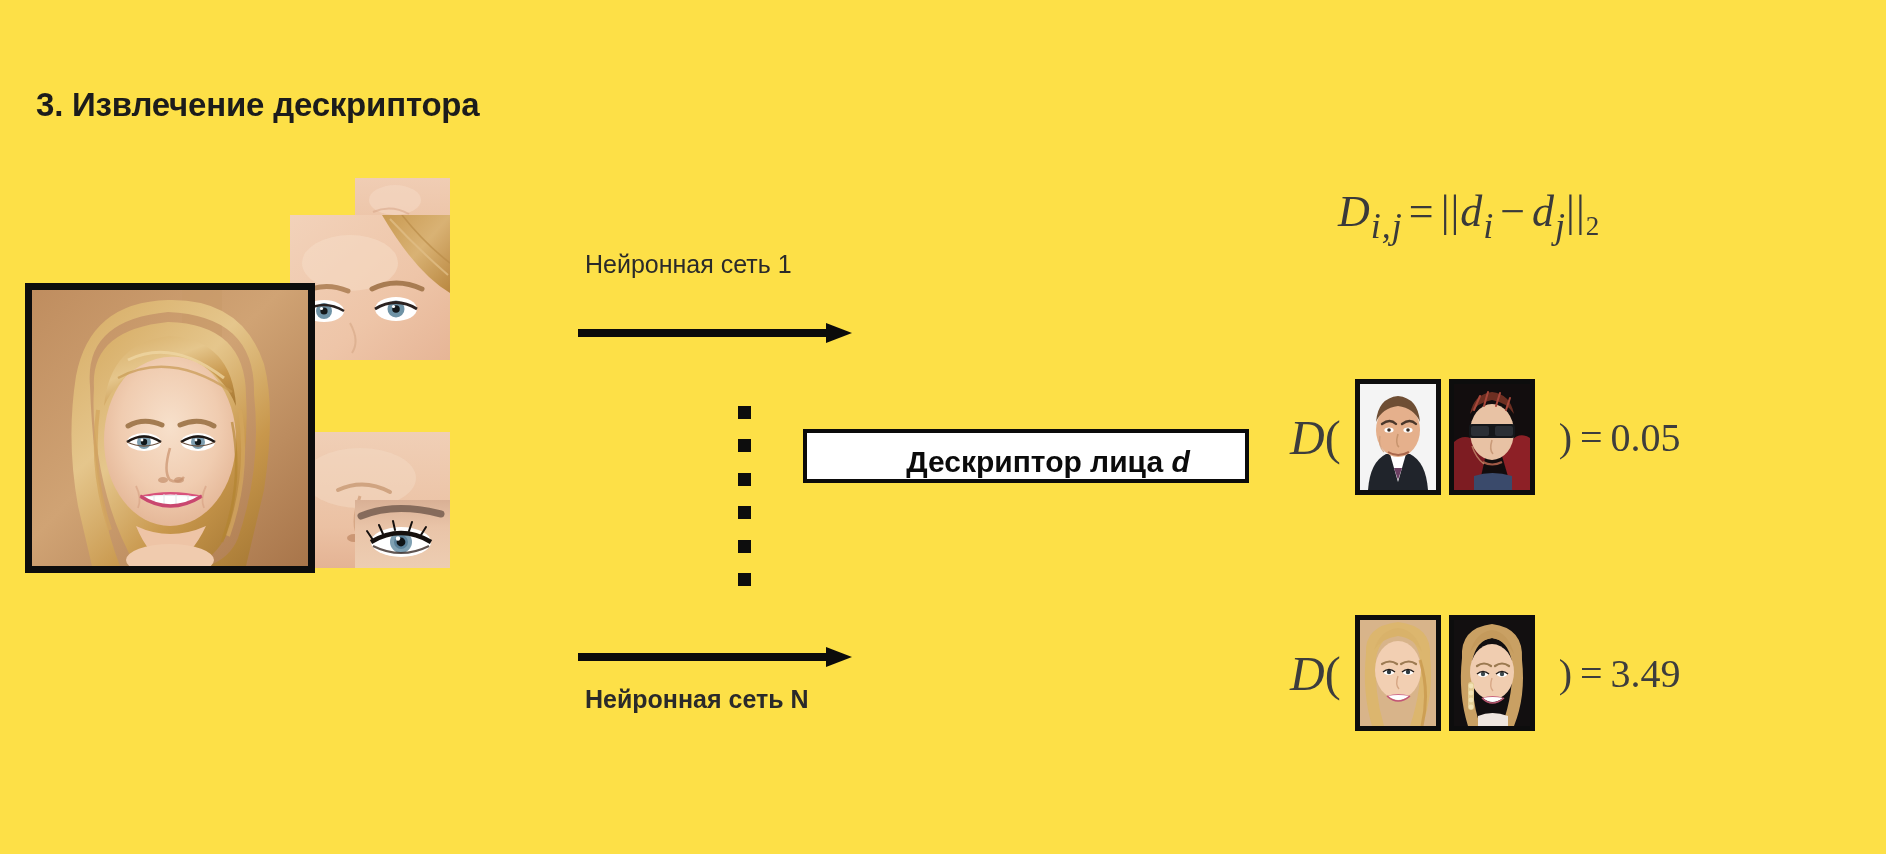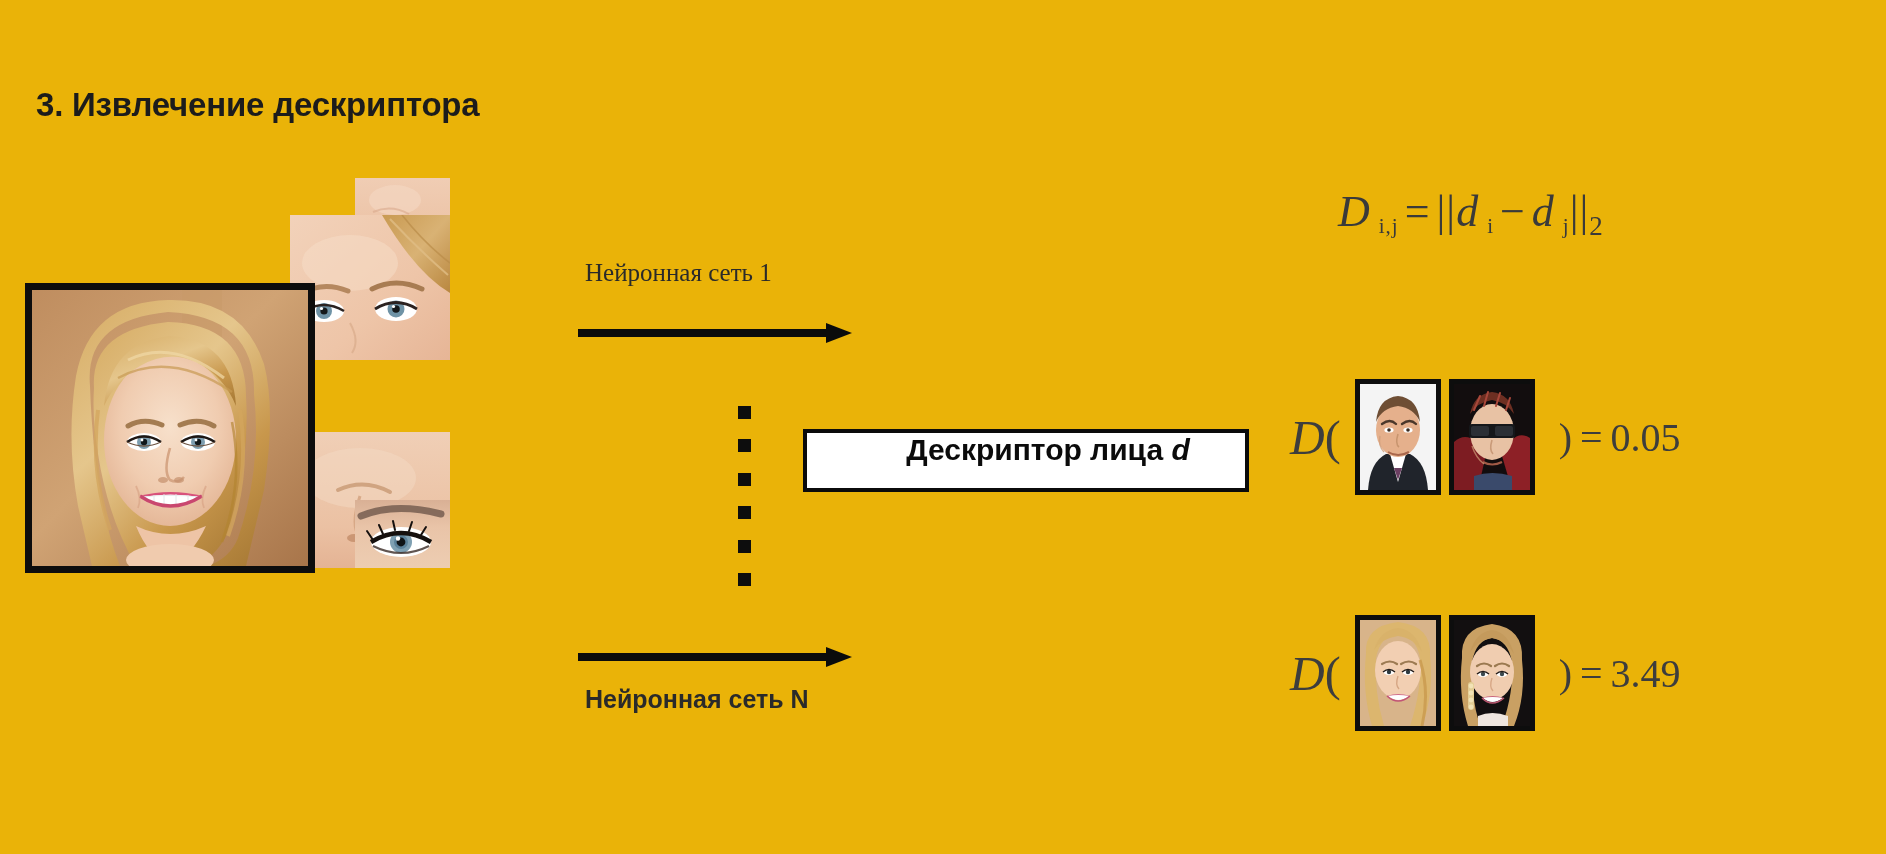--- a/index.html
+++ b/index.html
@@ -11,21 +11,21 @@
     width: 1886px;
     height: 854px;
     position: relative;
     overflow: hidden;
     font-family: "Liberation Sans", sans-serif;
     color: #1a1a1a;
   }
   .stage {
     position: absolute;
     inset: 0;
-    background: #eab308;
+    background: #fde047;
   }
 
   
   .heading {
     position: absolute;
     font-family: "Liberation Sans", sans-serif;
     font-weight: bold;
     font-size: 33px;
     letter-spacing: -0.2px;
     color: #1c1c1c;
@@ -36,21 +36,21 @@
 
   
   .net-label {
     position: absolute;
     font-family: "Liberation Sans", sans-serif;
     font-weight: normal;
     font-size: 25px;
     color: #2a2a2a;
     white-space: nowrap;
   }
-  #label-net-first { left: 585px; top: 259px; font-family: Liberation Serif, serif; }
+  #label-net-first { left: 585px; top: 250px; }
   #label-net-last  { left: 585px; top: 685px; font-weight: bold; }
 
   
   #main-face-frame {
     position: absolute;
     left: 25px;
     top: 283px;
     width: 290px;
     height: 290px;
     border: 7px solid #0d0d0d;
@@ -101,26 +101,26 @@
     height: 13px;
     background: #0d0d0d;
   }
 
   
   #descriptor-box {
     position: absolute;
     left: 803px;
     top: 429px;
     width: 446px;
-    height: 63px;
+    height: 54px;
     border: 4px solid #0b0b0b;
     box-sizing: border-box;
     background: #ffffff;
     display: flex;
-    align-items: flex-start;
+    align-items: flex-end;
     justify-content: center;
     padding-left: 44px;
   }
   #descriptor-label {
     font-family: "Liberation Sans", sans-serif;
     font-weight: bold;
     font-size: 30px;
     color: #0b0b0b;
     white-space: nowrap;
   }
@@ -135,23 +135,23 @@
     left: 1338px;
     top: 186px;
     font-family: "Liberation Serif", serif;
     font-size: 44px;
     color: #3a3a3a;
     white-space: nowrap;
     letter-spacing: 1px;
   }
   #matching-formula i { font-style: italic; }
   #matching-formula .sub {
-    font-size: 21px;
+    font-size: 36px;
     vertical-align: -0.32em;
-    margin-left: 8px;
+    font-style: italic;
   }
   #matching-formula .sub-num {
     font-size: 27px;
     vertical-align: -0.32em;
     font-style: normal;
   }
   #matching-formula .op { font-style: normal; padding: 0 6px; }
   #matching-formula .bars { font-style: normal; }
 
   

